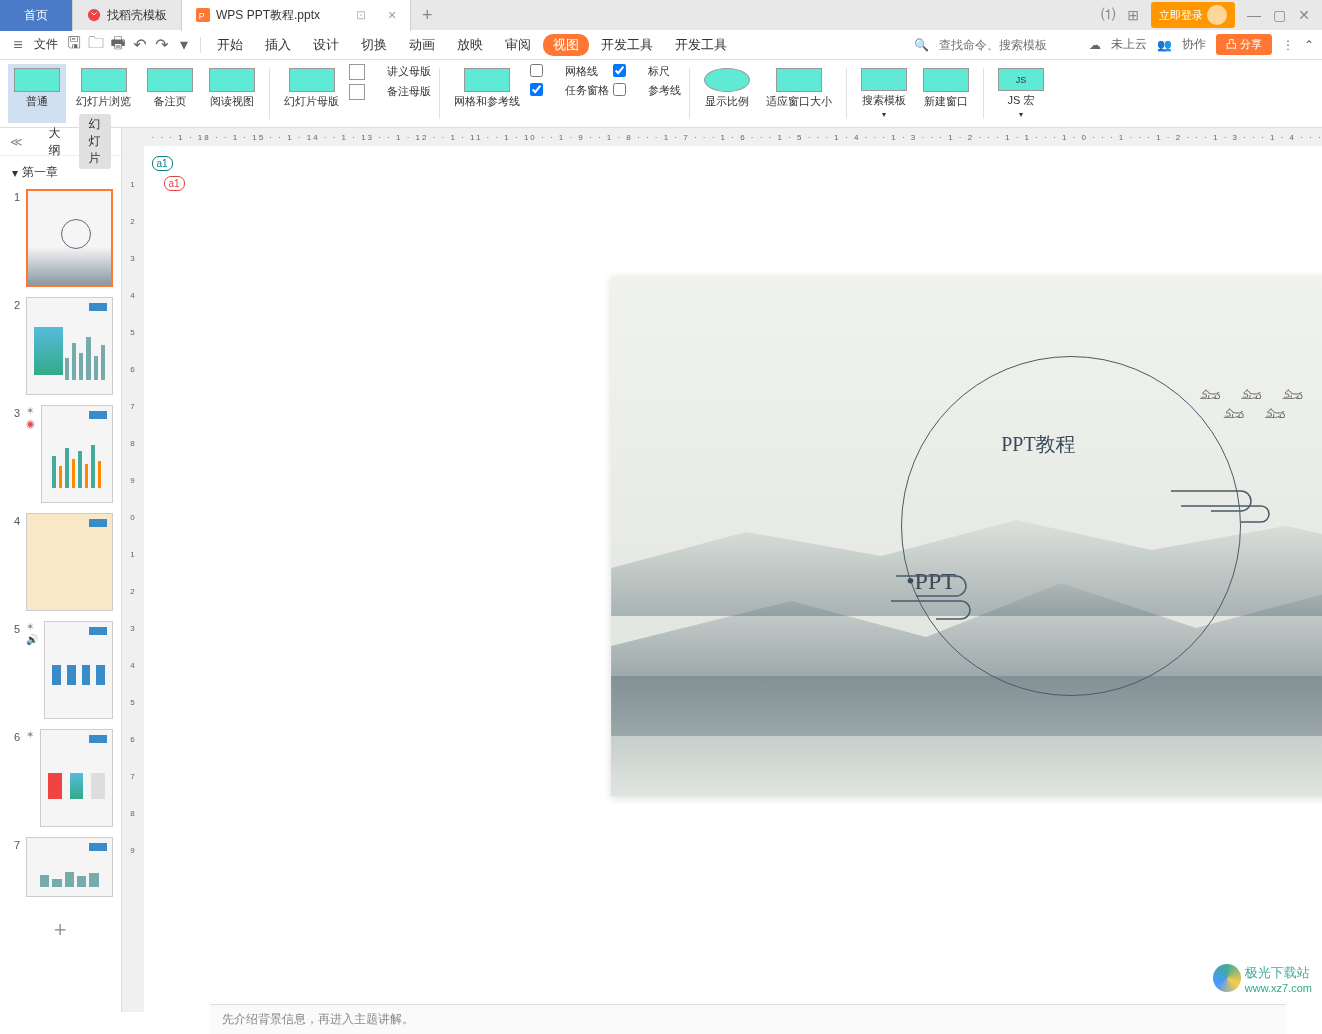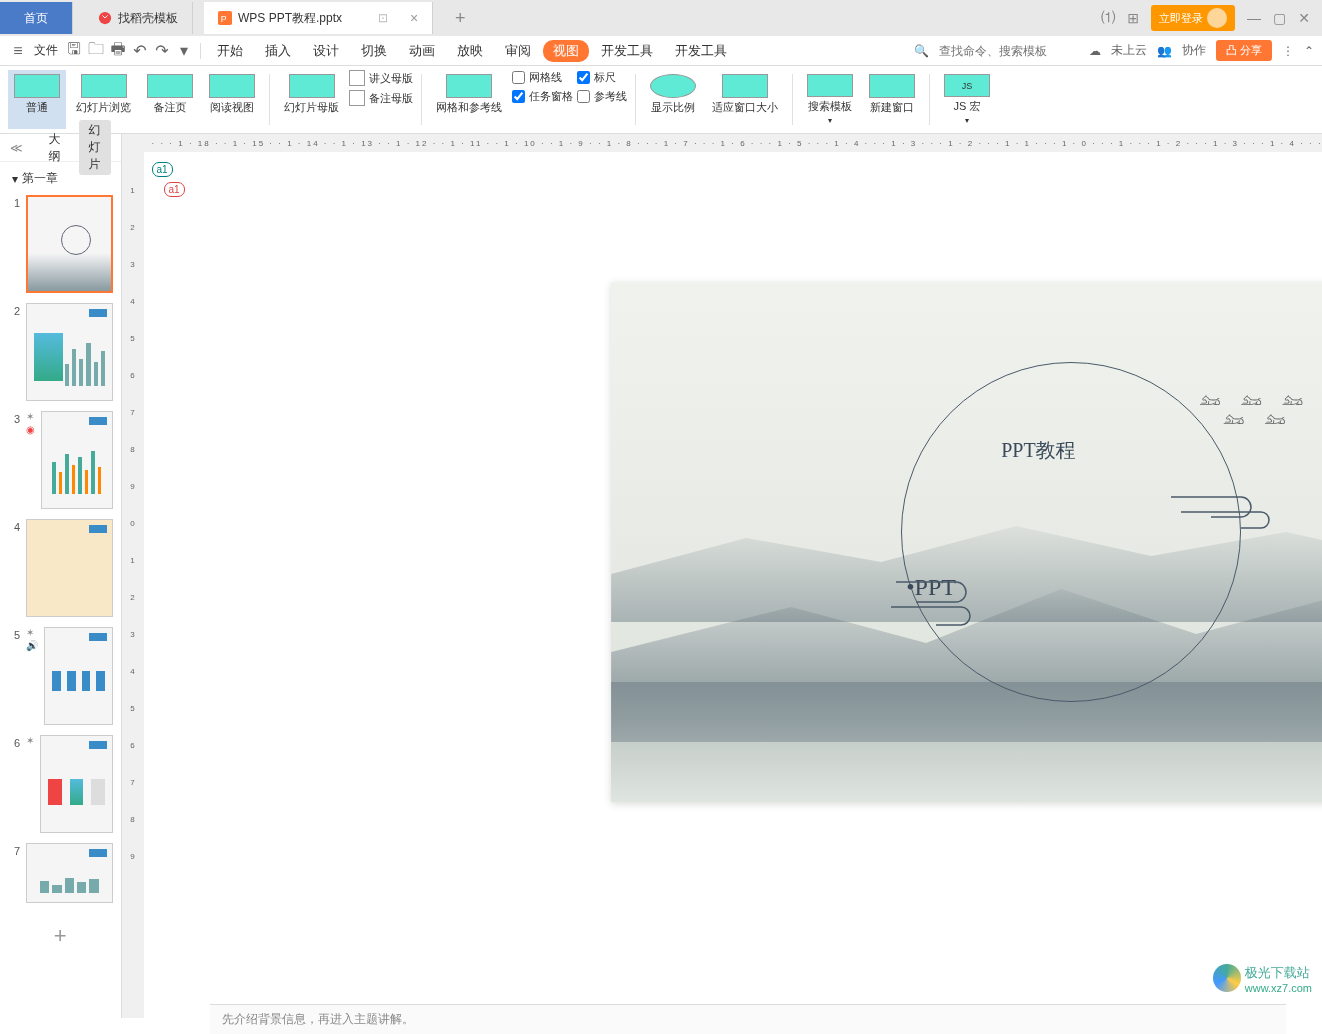--- a/index.html
+++ b/index.html
@@ -1,19 +1,19 @@
 <!DOCTYPE html>
 <html><head>
 <meta charset="utf-8">
 <style>
 * { margin: 0; padding: 0; box-sizing: border-box; font-family: "Microsoft YaHei", Arial, sans-serif; }
 body { width: 1322px; height: 1034px; background: #fff; overflow: hidden; position: relative; }
 
 
-.tabbar { height: 36px; background: #e8e8e8; display: flex; align-items: center; gap: 11px; }
+.tabbar { height: 30px; background: #e8e8e8; display: flex; align-items: center; }
 .tab { height: 32px; padding: 0 14px; display: flex; align-items: center; gap: 6px; font-size: 12px; color: #333; border-right: 1px solid #d0d0d0; }
 .tab.home { background: #4a7bc8; color: #fff; padding: 0 24px; }
 .tab.active { background: #fff; }
 .tab-icon { width: 14px; height: 14px; display: inline-block; }
 .tab-close { color: #999; font-size: 14px; margin-left: 16px; }
 .newtab { width: 32px; text-align: center; color: #888; font-size: 18px; }
 .tabbar-right { margin-left: auto; display: flex; align-items: center; gap: 12px; padding-right: 12px; }
 .login-btn { background: #ff9800; color: #fff; padding: 3px 8px; border-radius: 3px; font-size: 11px; display: flex; align-items: center; gap: 4px; }
 .avatar { width: 20px; height: 20px; background: #ffd699; border-radius: 50%; }
 .wincontrol { color: #888; font-size: 14px; }
@@ -30,21 +30,21 @@
 .share-btn { background: #ff7733; color: #fff; padding: 3px 10px; border-radius: 3px; font-size: 11px; }
 
 
 .ribbon { height: 68px; display: flex; border-bottom: 1px solid #ddd; padding: 4px 8px; gap: 4px; }
 .ribbon-big { display: flex; flex-direction: column; align-items: center; gap: 2px; font-size: 11px; color: #333; padding: 4px 6px; }
 .ribbon-big.active { background: #d0e0f0; }
 .rib-icon { width: 46px; height: 24px; border: 1px solid #999; background: #5eead4; }
 .rib-icon-sm { width: 16px; height: 16px; border: 1px solid #999; display: inline-block; }
 .ribbon-sep { width: 1px; background: #e0e0e0; margin: 4px 4px; }
 .ribbon-checks { display: flex; flex-direction: column; gap: 4px; font-size: 11px; color: #333; }
-.ribbon-row { display: flex; align-items: center; gap: 4px; }
+.ribbon-row { display: flex; align-items: flex-start; gap: 22px; }
 
 
 .mainarea { display: flex; height: calc(100% - 150px); }
 .leftpanel { width: 210px; border-right: 1px solid #ddd; display: flex; flex-direction: column; }
 .outline-tabs { height: 28px; display: flex; align-items: center; gap: 8px; padding: 0 10px; font-size: 12px; color: #333; border-bottom: 1px solid #eee; }
 .outline-collapse { color: #888; }
 .outline-tab { padding: 2px 10px; }
 .outline-tab.active { background: #e0e0e0; border-radius: 3px; }
 .chapter { font-size: 12px; color: #333; padding: 8px 12px; display: flex; align-items: center; gap: 4px; }
 .slidelist { flex: 1; overflow-y: auto; padding: 0 8px; }

